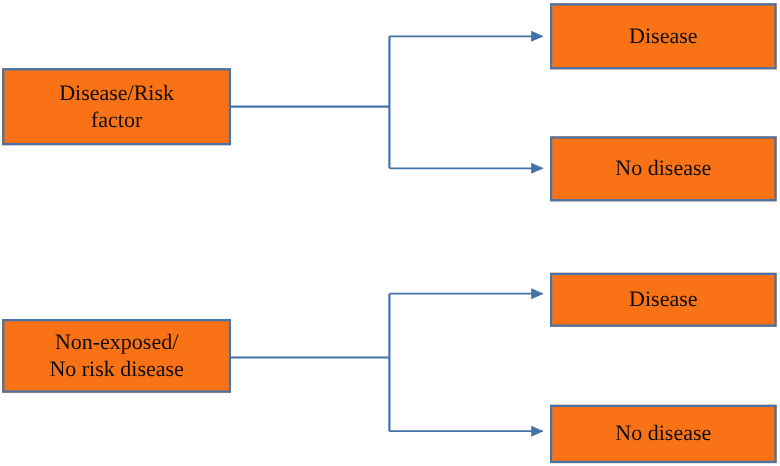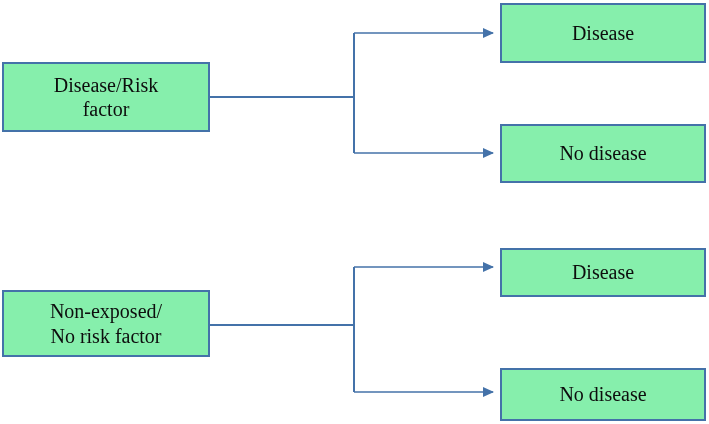--- a/index.html
+++ b/index.html
@@ -13,21 +13,21 @@
   #diagram {
     position: relative;
     width: 709px;
     height: 424px;
     background: #ffffff;
     overflow: hidden;
   }
   .node {
     position: absolute;
     box-sizing: border-box;
-    background: #86efac;
+    background: #f97316;
     border: 2px solid #4472a9;
     display: flex;
     align-items: center;
     justify-content: flex-end;
     text-align: center;
     color: #0d0d0d;
     line-height: 1.22;
     white-space: pre-line;
   }
   .node-label {
@@ -88,21 +88,21 @@
   <div class="node outcome" style="left:500px; top:3px; width:206px; height:60px;">
     <span class="node-label">Disease</span>
   </div>
 
   <div class="node outcome" style="left:500px; top:124px; width:206px; height:59px;">
     <span class="node-label">No disease</span>
   </div>
 
   <div class="node source" style="left:2px; top:290px; width:208px; height:67px;">
     <span class="node-label">Non-exposed/
-No risk factor</span>
+No risk disease</span>
   </div>
 
   <div class="node outcome" style="left:500px; top:248px; width:206px; height:49px;">
     <span class="node-label">Disease</span>
   </div>
 
   <div class="node outcome" style="left:500px; top:368px; width:206px; height:53px;">
     <span class="node-label">No disease</span>
   </div>
 

